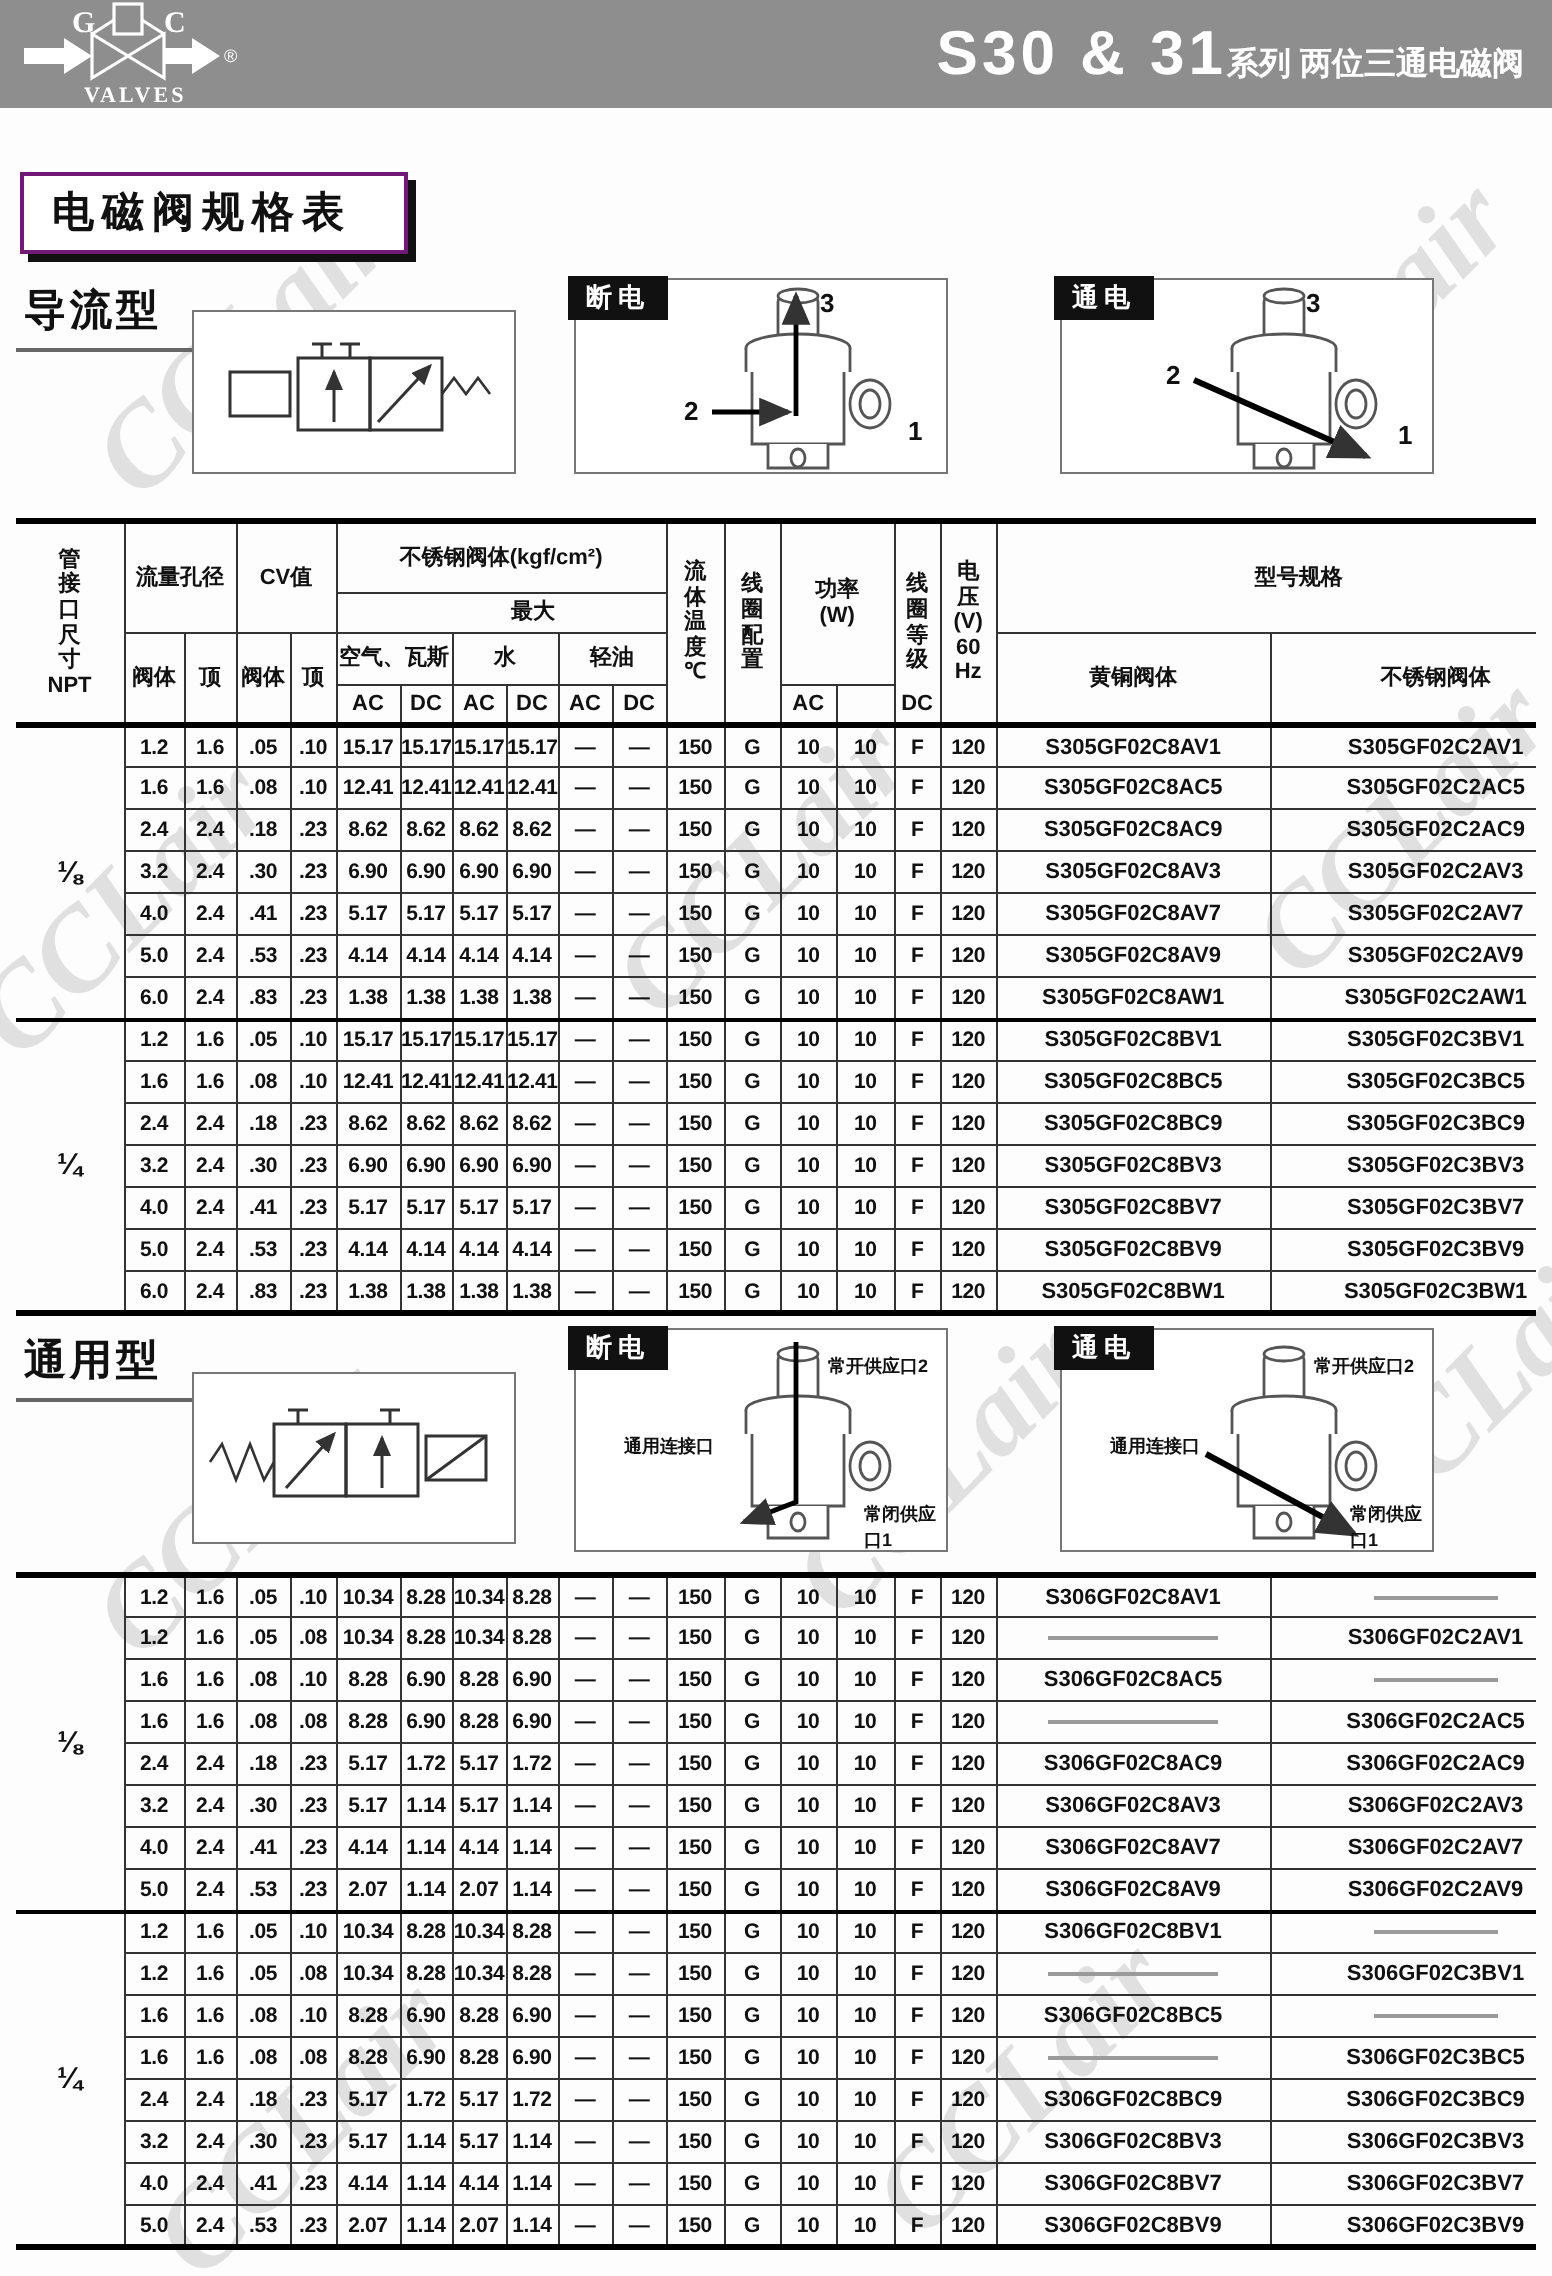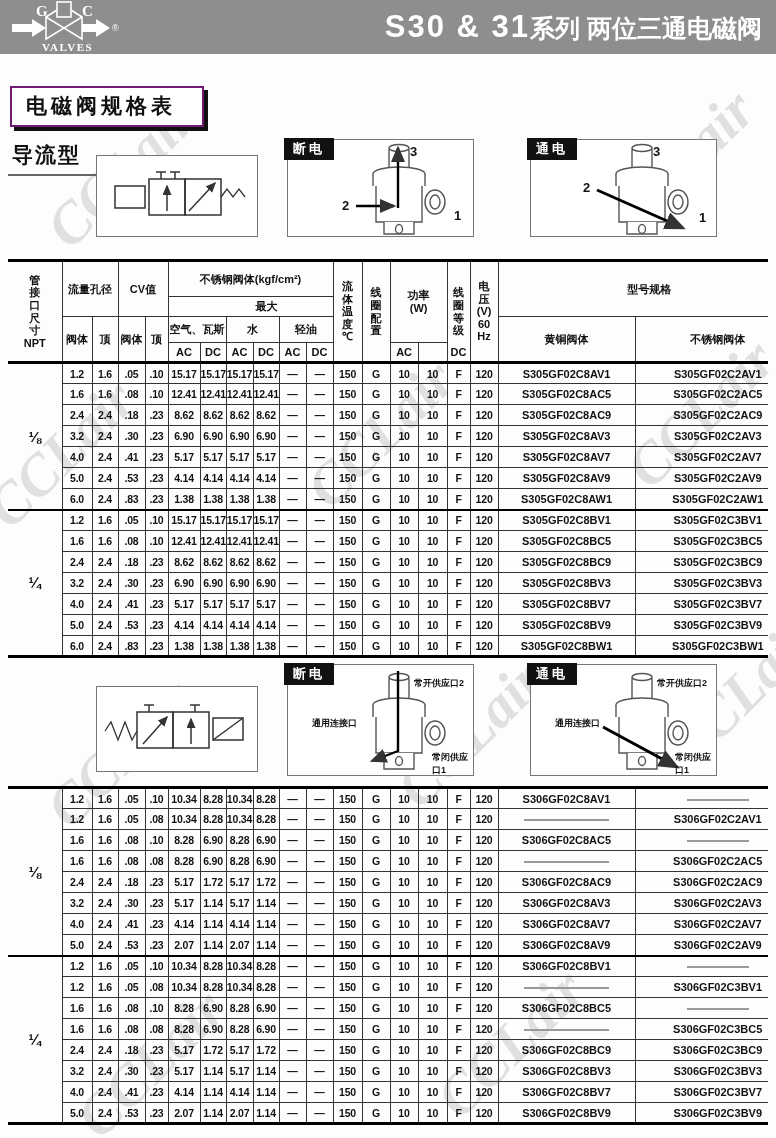--- a/index.html
+++ b/index.html
@@ -36,21 +36,21 @@
     z-index: 2;
   }
   .logo { width: 110px; height: 52px; flex: 0 0 auto; }
   .brand {
     color: #fff; font-weight: bold; font-style: italic;
     font-size: 27px; letter-spacing: 1px; margin-left: 28px;
     text-shadow: 1px 1px 0 rgba(0,0,0,0.25);
   }
   .series { margin-left: auto; color: #fff; font-weight: bold; white-space: nowrap; }
   .series .code { font-size: 31px; letter-spacing: 2px; }
-  .series .suffix { font-size: 25px; }
+  .series .suffix { font-size: 16px; }
   
   .page-title {
     display: inline-block;
     margin: 32px 0 0 10px;
     border: 2px solid #701a75;
     box-shadow: 4px 4px 0 #111;
     background: #fff;
     font-size: 21px;
     font-weight: bold;
     padding: 4px 26px 5px 14px;
@@ -622,20 +622,21 @@
         <td>F</td>
         <td>120</td>
         <td class="model">S305GF02C8BW1</td>
         <td class="model">S305GF02C3BW1</td>
       </tr>
     </tbody>
 </table>
 
 
 <div class="diag-section sec2" style="height:118px; margin-top:6px;">
+  <div class="type-label">通用型</div>
 
   <div class="sym-box" style="height:86px;">
     <svg width="160" height="84" viewBox="0 0 160 84">
       <g stroke="#333" stroke-width="1.5" fill="none">
         <path d="M8,44 l6,-9 l7,18 l7,-18 l7,18 l5,-9" stroke-width="1.3"></path>
         <rect x="40" y="25" width="36" height="36"></rect>
         <rect x="76" y="25" width="36" height="36"></rect>
         <rect x="116" y="31" width="30" height="22"></rect>
         <line x1="116" y1="53" x2="146" y2="31"></line>
         <line x1="52" y1="25" x2="52" y2="18"></line>

